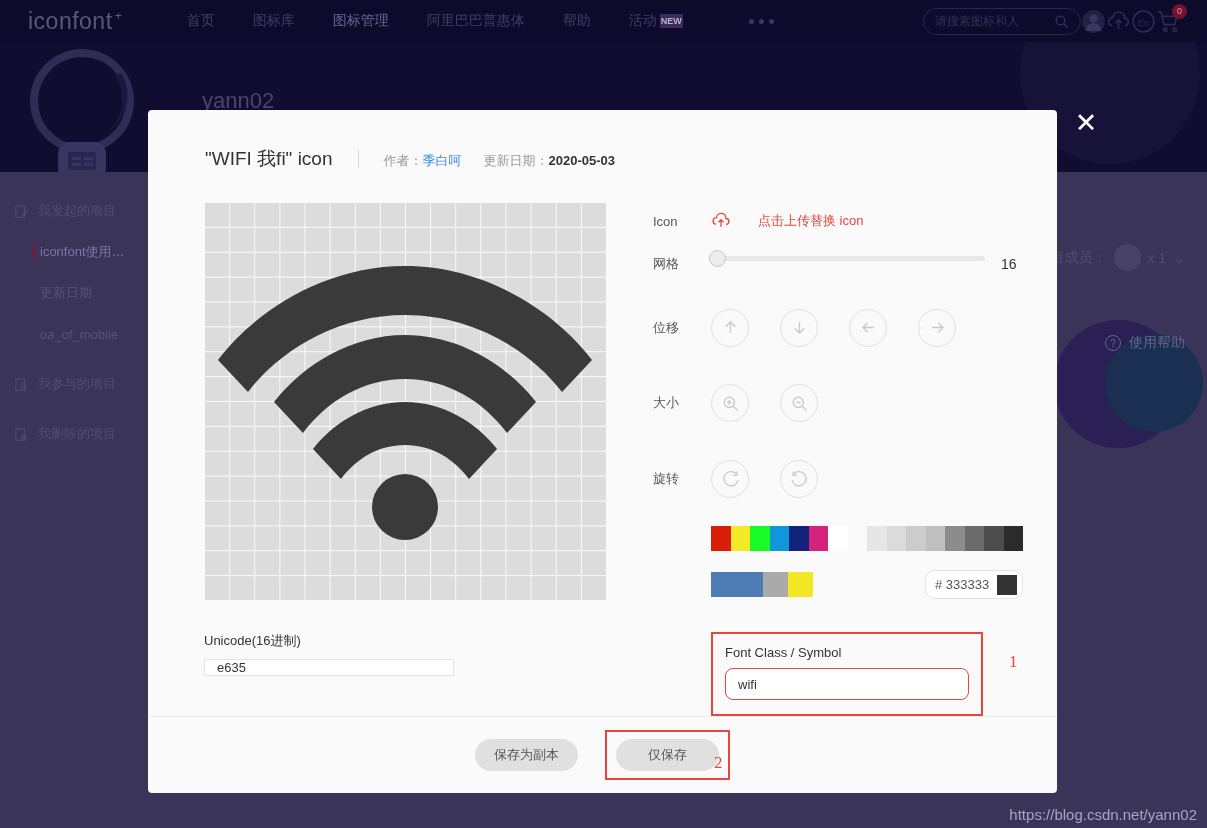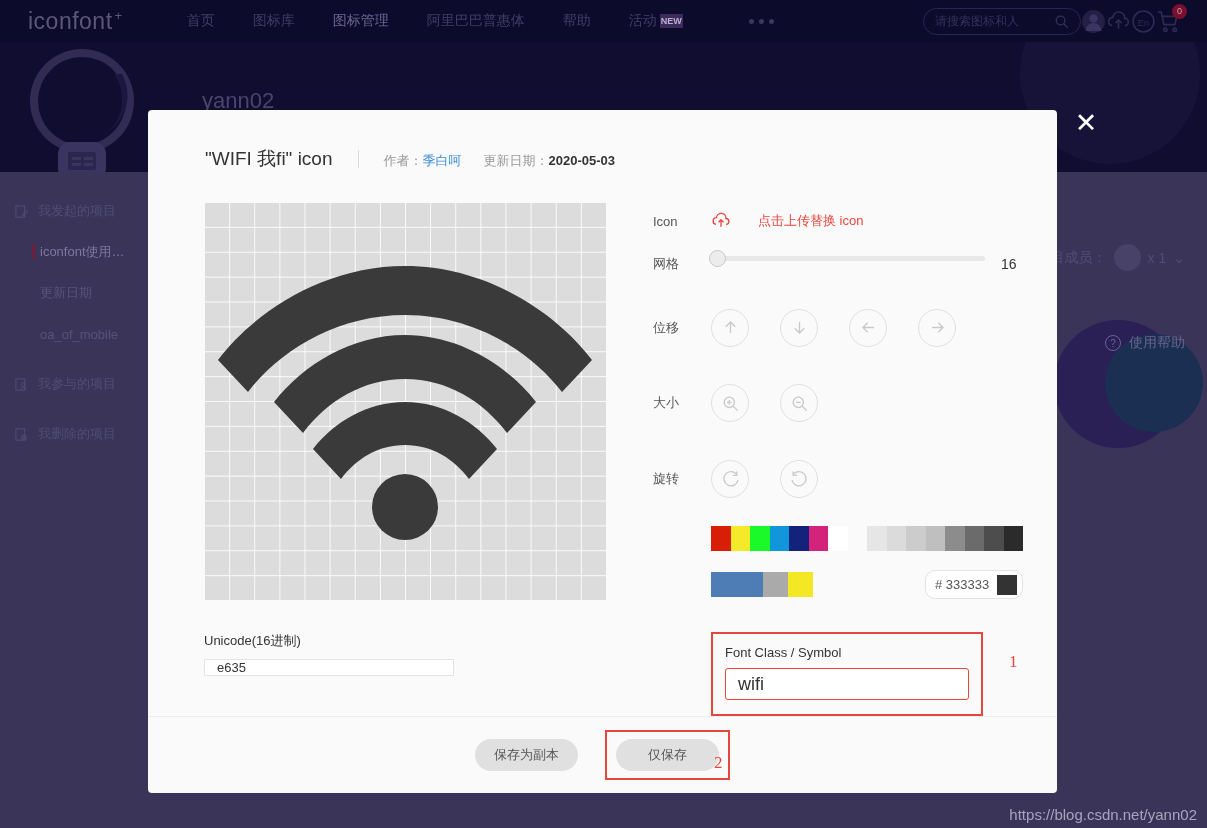--- a/index.html
+++ b/index.html
@@ -185,22 +185,22 @@
   }
   .hex-txt { font-size: 13px; color: #555; flex: 1; }
   .hex-sw { width: 20px; height: 20px; }
 
   .fontclass-block {
     margin-left: 58px; margin-top: 33px; position: relative;
     width: 272px; border: 2px solid #e8453c; padding: 11px 12px 14px 12px;
   }
   .fc-label { font-size: 13px; color: #333; margin-bottom: 8px; }
   .fc-input {
-    width: 100%; height: 32px; border: 1px solid #e8453c; border-radius: 3px;
-    background: #fff; padding: 0 12px; font-size: 18px; color: #333;
+    width: 100%; height: 32px; border: 1px solid #e8453c; border-radius: 8px;
+    background: #fff; padding: 0 12px; font-size: 13px; color: #333;
     font-family: "Liberation Sans", sans-serif;
   }
   .annot {
     position: absolute; font-family: "Liberation Serif", serif;
     color: #e8453c; font-size: 17px;
   }
   .annot-1 { left: 296px; top: 18px; }
 
   .modal-footer {
     border-top: 1px solid #eeeeee; height: 84px; display: flex;

